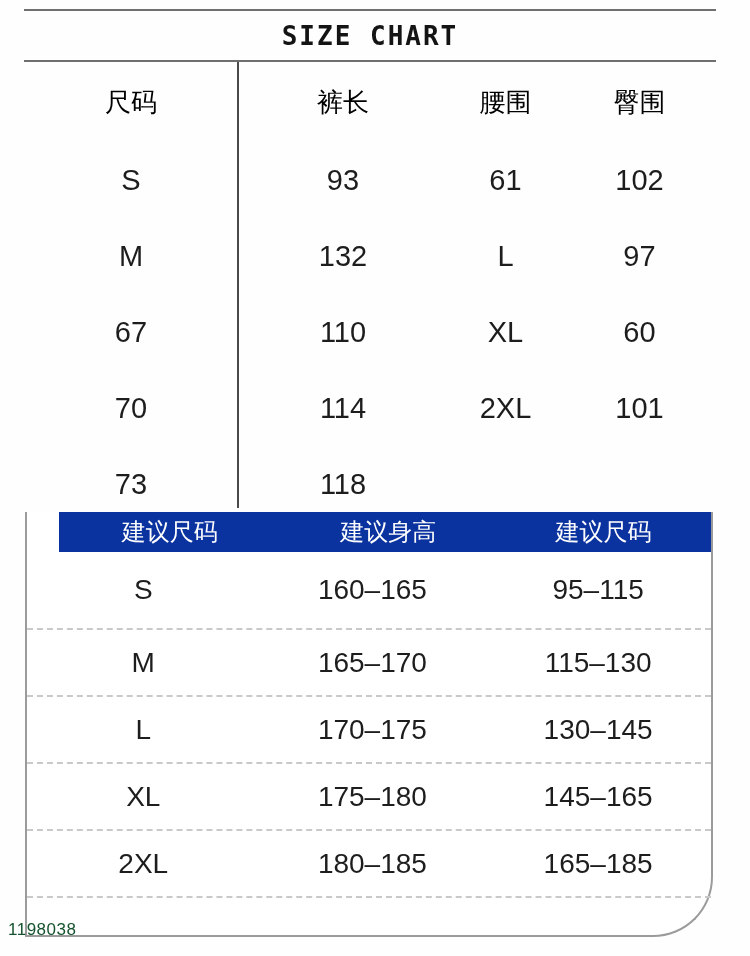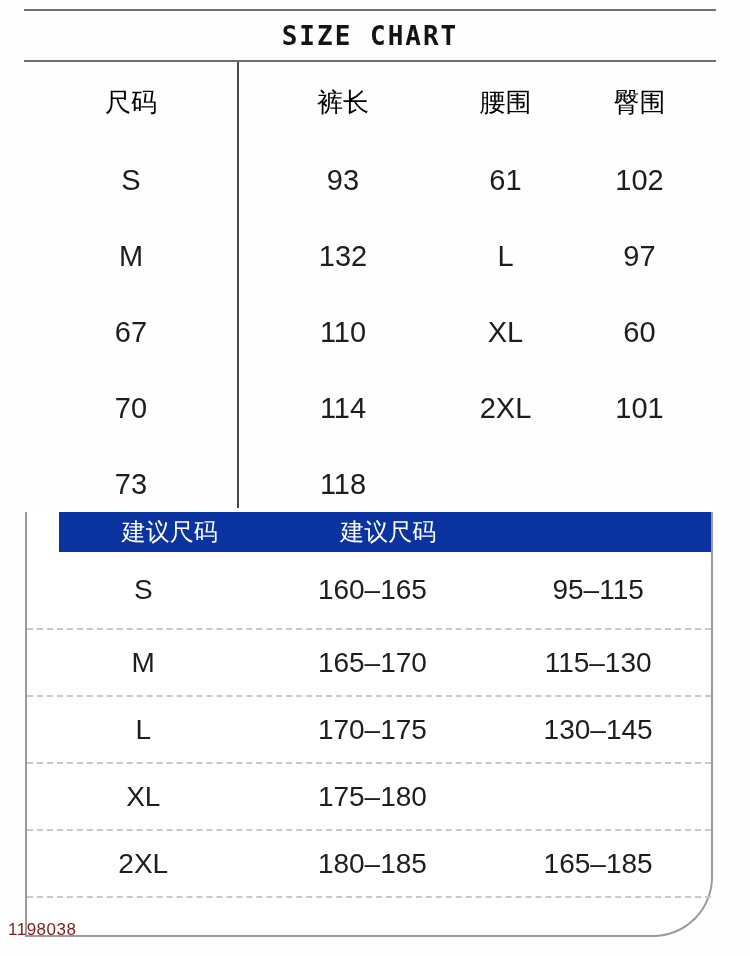--- a/index.html
+++ b/index.html
@@ -39,21 +39,21 @@
   }
   .card-header .cell{font-size:24px;color:#ffffff;}
   .card-row{
     display:grid;grid-template-columns:34% 33% 33%;
     border-bottom:2px dashed #c9c9c9;box-sizing:border-box;height:67px;
   }
   .card-row.first{height:78px;}
   .card-row .cell{font-size:28px;}
   
   .watermark{
-    position:absolute;left:8px;top:920px;font-size:17px;color:#7f1d1d;letter-spacing:0.5px;
+    position:absolute;left:8px;top:920px;font-size:17px;color:#14532d;letter-spacing:0.5px;
   }
 </style>
 </head>
 <body>
 
 <div class="canvas">
 
   <div class="rule rule-top"></div>
 
   <div class="title-row">
@@ -91,40 +91,42 @@
     <div class="cell">101</div>
     <div class="cell">73</div>
     <div class="cell">118</div>
   </div>
 
   <div class="vdiv"></div>
 
   <div class="card">
     <div class="card-header">
       <div class="cell">建议尺码</div>
+      <div class="cell">建议身高</div>
       <div class="cell">建议尺码</div>
     </div>
     <div class="card-row first">
       <div class="cell">S</div>
       <div class="cell">160–165</div>
       <div class="cell">95–115</div>
     </div>
     <div class="card-row">
       <div class="cell">M</div>
       <div class="cell">165–170</div>
       <div class="cell">115–130</div>
     </div>
     <div class="card-row">
       <div class="cell">L</div>
       <div class="cell">170–175</div>
       <div class="cell">130–145</div>
     </div>
     <div class="card-row">
       <div class="cell">XL</div>
       <div class="cell">175–180</div>
+      <div class="cell">145–165</div>
     </div>
     <div class="card-row">
       <div class="cell">2XL</div>
       <div class="cell">180–185</div>
       <div class="cell">165–185</div>
     </div>
   </div>
 
   <div class="watermark">1198038</div>
 

